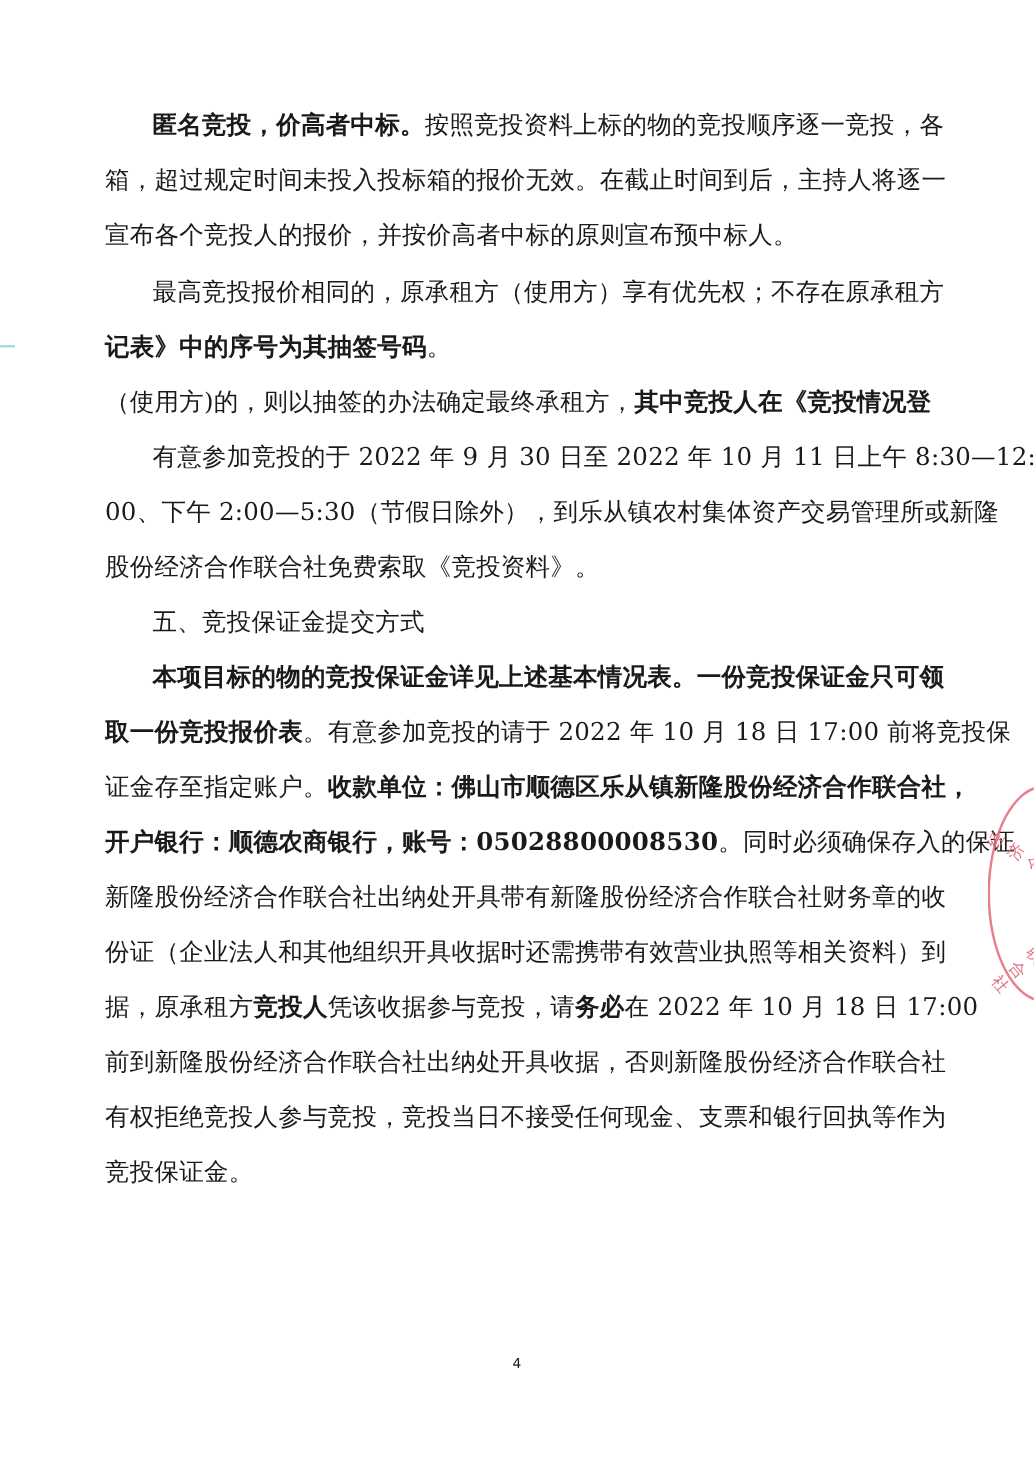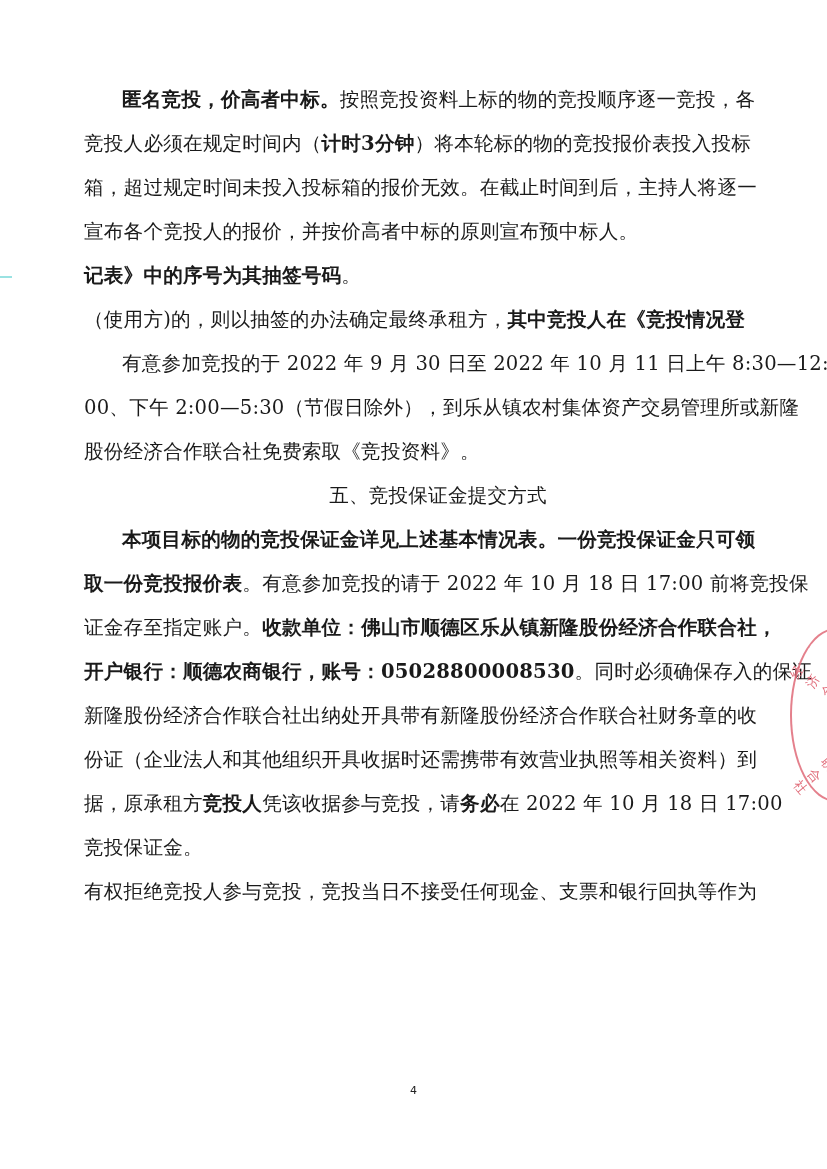--- a/index.html
+++ b/index.html
@@ -2,21 +2,21 @@
 <html><head>
 <meta charset="utf-8">
 <style>
   html, body { margin: 0; padding: 0; background: #ffffff; }
   body { width: 827px; height: 1169px; position: relative; overflow: hidden;
          font-family: "DejaVu Serif", "Liberation Serif", serif; color: #1a1a1a; }
   .page { position: absolute; left: 0; top: 0; width: 827px; height: 1169px; }
   .content { position: absolute; left: 84px; top: 78px; width: 670px; }
   .line { position: relative; height: 44px; line-height: 44px; font-size: 19.6px;
           white-space: nowrap; letter-spacing: 0.2px; }
-  .indent { padding-left: 38px; text-align: center; }
+  .indent { padding-left: 38px; }
   .bold { font-weight: bold; }
   .ul { text-underline-offset: 3px; }
   .page-num { position: absolute; left: 0; width: 827px; top: 1084px; text-align: center;
               font-size: 11px; font-family: "DejaVu Sans", sans-serif; color: #222; }
   .stamp { position: absolute; left: 790px; top: 628px; width: 90px; height: 170px;
            border: 2px solid #e06a78; border-radius: 50%; border-right: none;
            opacity: 0.85; }
   .stamp-text-1 { position: absolute; left: 804px; top: 650px; color: #e06a78; font-size: 13px;
                   transform: rotate(-60deg); font-family: "DejaVu Sans", sans-serif; }
   .stamp-text-2 { position: absolute; left: 806px; top: 752px; color: #e06a78; font-size: 13px;
@@ -27,26 +27,24 @@
 <body>
 
 <div class="page">
   <div class="left-mark"></div>
 
   <div class="content">
 
     <div class="line indent">
       <span class="bold">匿名竞投，价高者中标。</span><span>按照竞投资料上标的物的竞投顺序逐一竞投，各</span>
     </div>
-    <div class="line">
-      <span>竞投人必须在规定时间内（</span><span class="bold">计时3分钟</span><span>）将本轮标的物的竞投报价表投入投标</span>
-    </div>
     <div class="line">箱，超过规定时间未投入投标箱的报价无效。在截止时间到后，主持人将逐一</div>
     <div class="line">宣布各个竞投人的报价，并按价高者中标的原则宣布预中标人。</div>
 
+    <div class="line indent" style="margin-top:2px">最高竞投报价相同的，原承租方（使用方）享有优先权；不存在原承租方</div>
     <div class="line">
       <span class="bold">记表》中的序号为其抽签号码</span><span>。</span>
     </div>
     <div class="line">
       <span>（使用方)的，则以抽签的办法确定最终承租方，</span><span class="bold">其中竞投人在《竞投情况登</span>
     </div>
 
     <div class="line indent">有意参加竞投的于 2022 年 9 月 30 日至 2022 年 10 月 11 日上午 8:30—12:</div>
     <div class="line">00、下午 2:00—5:30（节假日除外），到乐从镇农村集体资产交易管理所或新隆</div>
     <div class="line">股份经济合作联合社免费索取《竞投资料》。</div>
@@ -62,22 +60,23 @@
       <span>证金存至指定账户。</span><span class="bold">收款单位：</span><span class="bold ul">佛山市顺德区乐从镇新隆股份经济合作联合社</span><span class="bold">，</span>
     </div>
     <div class="line">
       <span class="bold">开户银行：</span><span class="bold ul">顺德农商银行</span><span class="bold">，账号：</span><span class="bold ul">05028800008530</span><span>。同时必须确保存入的保证</span>
     </div>
     <div class="line">新隆股份经济合作联合社出纳处开具带有新隆股份经济合作联合社财务章的收</div>
     <div class="line">份证（企业法人和其他组织开具收据时还需携带有效营业执照等相关资料）到</div>
     <div class="line">
       <span>据，原承租方</span><span class="bold">竞投人</span><span>凭该收据参与竞投，请</span><span class="bold">务必</span><span>在 2022 年 10 月 18 日 17:00</span>
     </div>
+    <div class="line">前到新隆股份经济合作联合社出纳处开具收据，否则新隆股份经济合作联合社</div>
+    <div class="line">有权拒绝竞投人参与竞投，竞投当日不接受任何现金、支票和银行回执等作为</div>
     <div class="line">竞投保证金。</div>
-    <div class="line">有权拒绝竞投人参与竞投，竞投当日不接受任何现金、支票和银行回执等作为</div>
   </div>
 
   <div class="page-num">4</div>
 
   <div class="stamp"></div>
   <div class="stamp-text-1">经济合</div>
   <div class="stamp-text-2">联合社</div>
 </div>
 
 </body></html>

